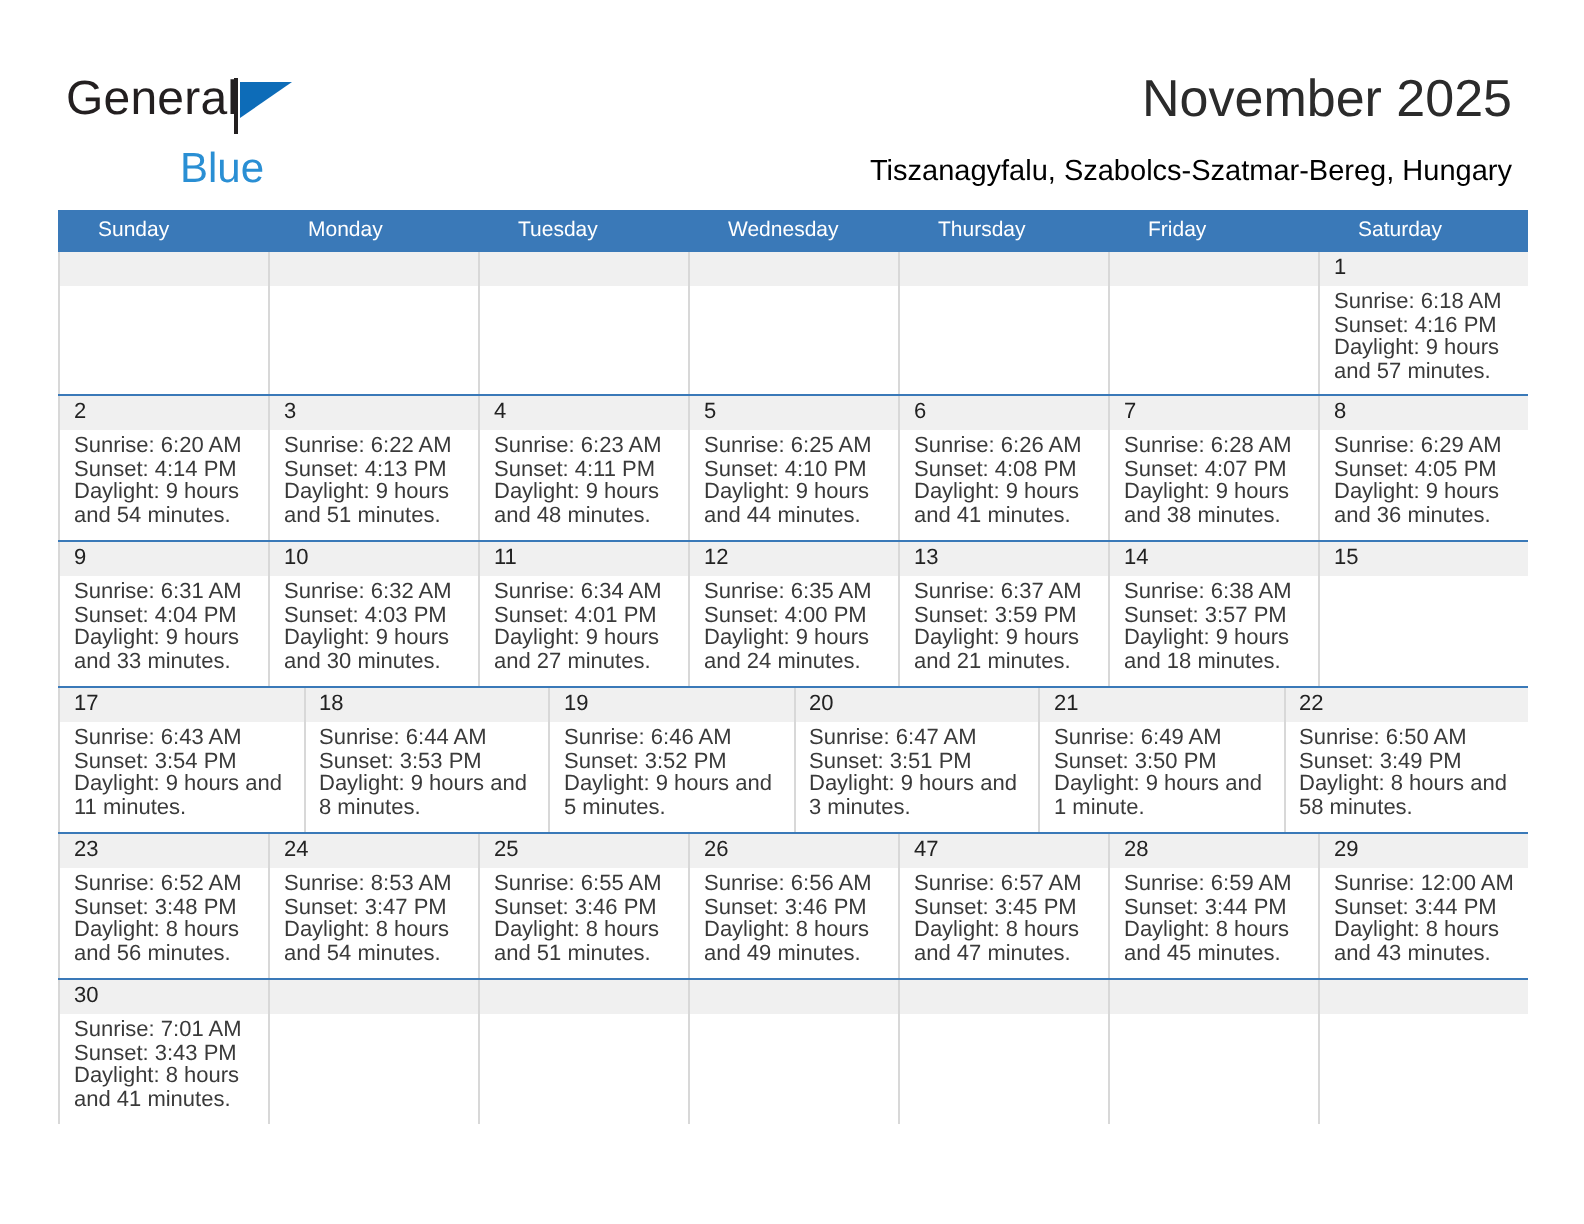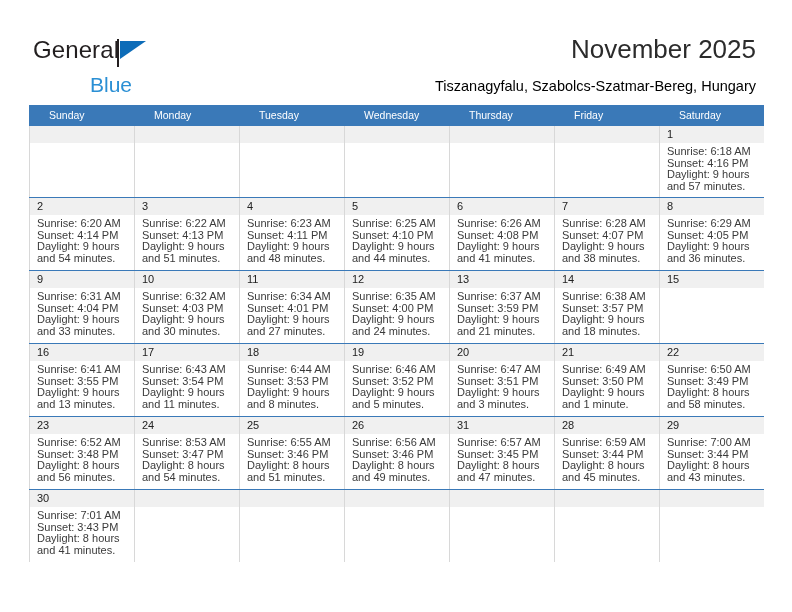--- a/index.html
+++ b/index.html
@@ -330,28 +330,20 @@
               <div>Sunset: 3:57 PM</div>
               <div class="daylight">Daylight: 9 hours and 18 minutes.</div>
             </div>
           </div>
           <div class="daycell">
             <div class="daynum-strip">15</div>
           </div>
         </div>
         <div class="week">
           <div class="daycell">
-            <div class="daynum-strip">16</div>
-            <div class="info">
-              <div>Sunrise: 6:41 AM</div>
-              <div>Sunset: 3:55 PM</div>
-              <div class="daylight">Daylight: 9 hours and 13 minutes.</div>
-            </div>
-          </div>
-          <div class="daycell">
             <div class="daynum-strip">17</div>
             <div class="info">
               <div>Sunrise: 6:43 AM</div>
               <div>Sunset: 3:54 PM</div>
               <div class="daylight">Daylight: 9 hours and 11 minutes.</div>
             </div>
           </div>
           <div class="daycell">
             <div class="daynum-strip">18</div>
             <div class="info">
@@ -420,39 +412,39 @@
           </div>
           <div class="daycell">
             <div class="daynum-strip">26</div>
             <div class="info">
               <div>Sunrise: 6:56 AM</div>
               <div>Sunset: 3:46 PM</div>
               <div class="daylight">Daylight: 8 hours and 49 minutes.</div>
             </div>
           </div>
           <div class="daycell">
-            <div class="daynum-strip">31</div>
+            <div class="daynum-strip">47</div>
             <div class="info">
               <div>Sunrise: 6:57 AM</div>
               <div>Sunset: 3:45 PM</div>
               <div class="daylight">Daylight: 8 hours and 47 minutes.</div>
             </div>
           </div>
           <div class="daycell">
             <div class="daynum-strip">28</div>
             <div class="info">
               <div>Sunrise: 6:59 AM</div>
               <div>Sunset: 3:44 PM</div>
               <div class="daylight">Daylight: 8 hours and 45 minutes.</div>
             </div>
           </div>
           <div class="daycell">
             <div class="daynum-strip">29</div>
             <div class="info">
-              <div>Sunrise: 7:00 AM</div>
+              <div>Sunrise: 12:00 AM</div>
               <div>Sunset: 3:44 PM</div>
               <div class="daylight">Daylight: 8 hours and 43 minutes.</div>
             </div>
           </div>
         </div>
         <div class="week">
           <div class="daycell">
             <div class="daynum-strip">30</div>
             <div class="info">
               <div>Sunrise: 7:01 AM</div>

